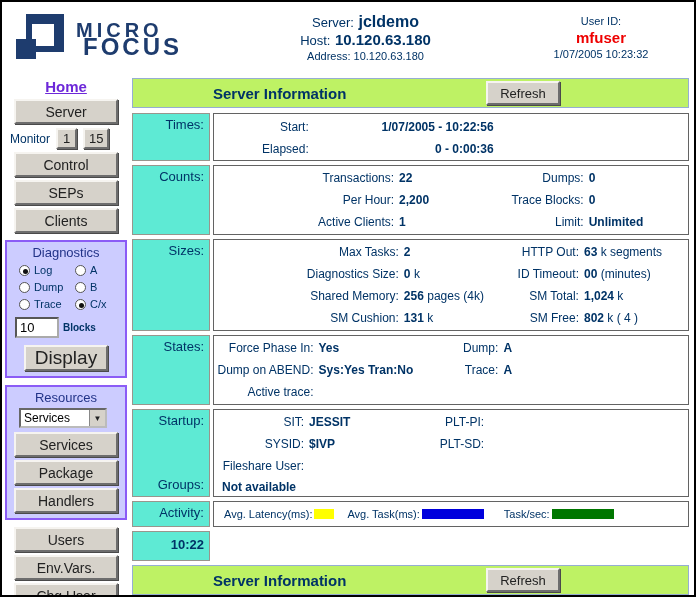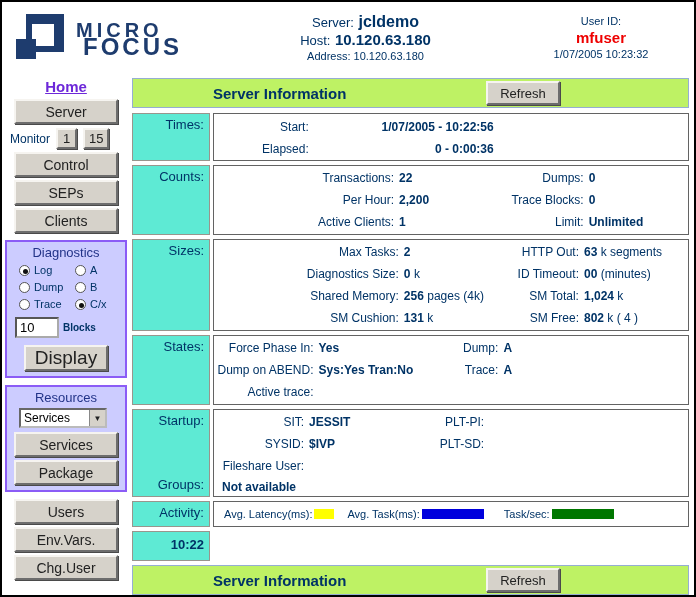--- a/index.html
+++ b/index.html
@@ -183,20 +183,21 @@
       </div>
 
       <div class="redbox">
         <div class="box-title">Resources</div>
         <div class="select">
           <span class="select-value">Services</span>
           <span class="select-arrow">▼</span>
         </div>
         <button class="btn sbtn">Services</button>
         <button class="btn sbtn">Package</button>
+        <button class="btn sbtn">Handlers</button>
       </div>
 
       <button class="btn sbtn" style="margin-top:7px">Users</button>
       <button class="btn sbtn">Env.Vars.</button>
       <button class="btn sbtn">Chg.User</button>
 
     </div>
 
     <div class="main">
 

